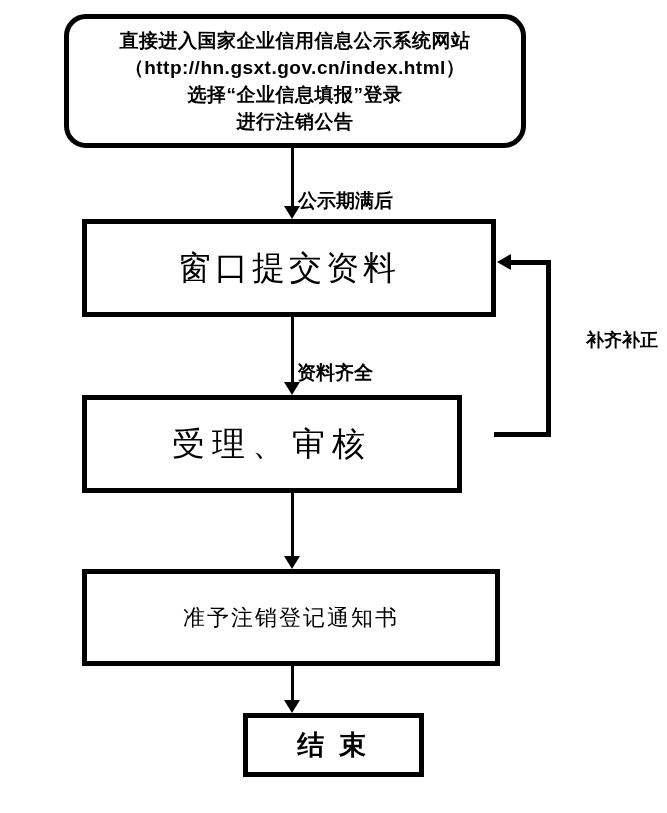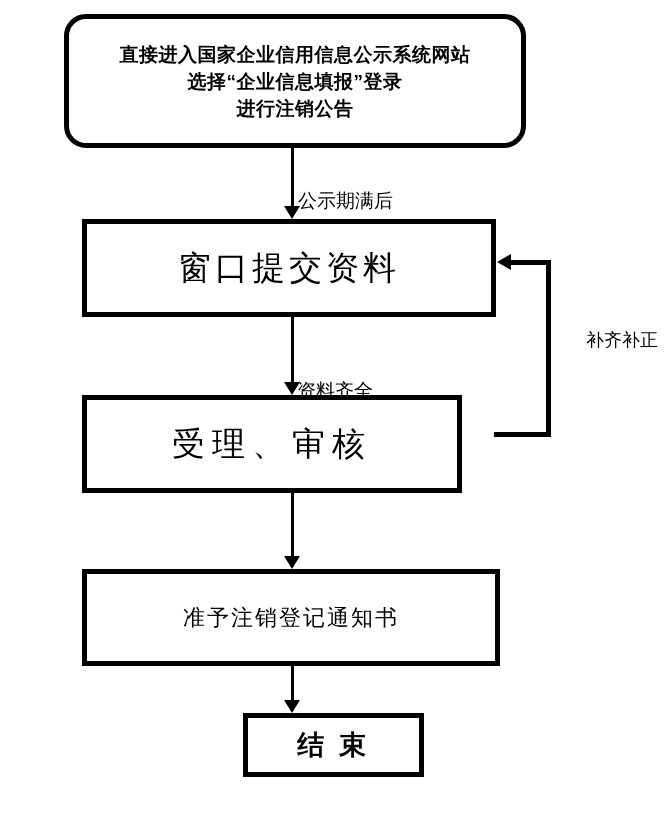--- a/index.html
+++ b/index.html
@@ -99,35 +99,36 @@
     border-right: 14px solid #000;
   }
   .loop-seg { position: absolute; background: #000; }
   .loop-top      { left: 509px; top: 260px; width: 42px; height: 5px; }
   .loop-vertical { left: 546px; top: 260px; width: 5px;  height: 177px; }
   .loop-bottom   { left: 494px; top: 432px; width: 57px; height: 5px; }
   
   .edge-label {
     position: absolute;
     font-size: 19px;
-    font-weight: normal;
+    font-weight: bold;
     white-space: nowrap;
     line-height: 22px;
   }
   .edge-label.publicity { left: 298px; top: 190px; }
-  .edge-label.complete  { left: 297px; top: 362px; margin-top: 18px; }
+  .edge-label.complete  { left: 297px; top: 362px; }
   .edge-label.loop      { left: 558px; top: 329px; font-size: 18px; margin-left: 28px; }
 </style>
 </head>
 <body>
 
 <div class="canvas">
 
   <div class="terminator">
     <div class="tline">直接进入国家企业信用信息公示系统网站</div>
+    <div class="tline">（http://hn.gsxt.gov.cn/index.html）</div>
     <div class="tline">选择“企业信息填报”登录</div>
     <div class="tline">进行注销公告</div>
   </div>
 
   <div class="vline c1"></div>
   <div class="arrow-down a1"></div>
   <div class="edge-label publicity">公示期满后</div>
 
   <div class="process submit">
     <span>窗口提交资料</span>

